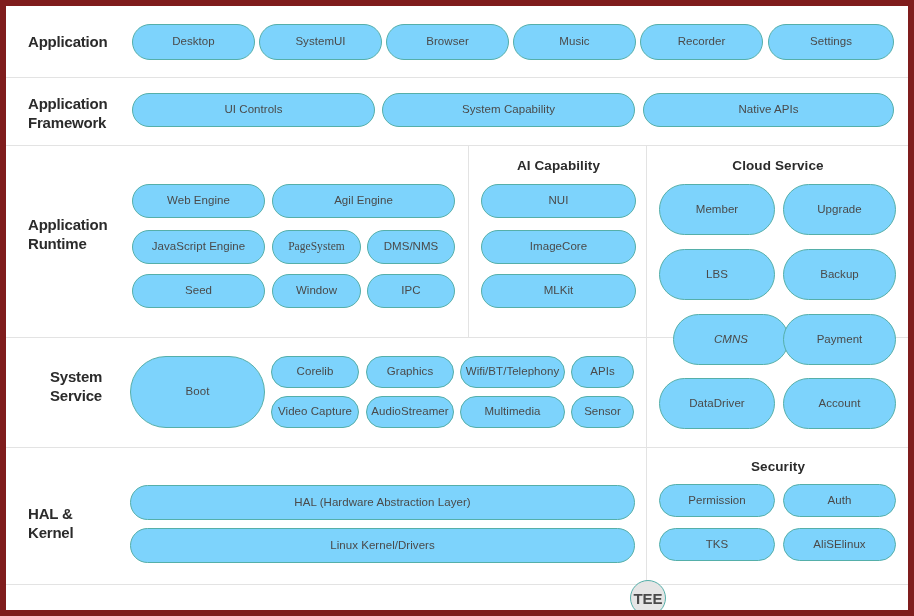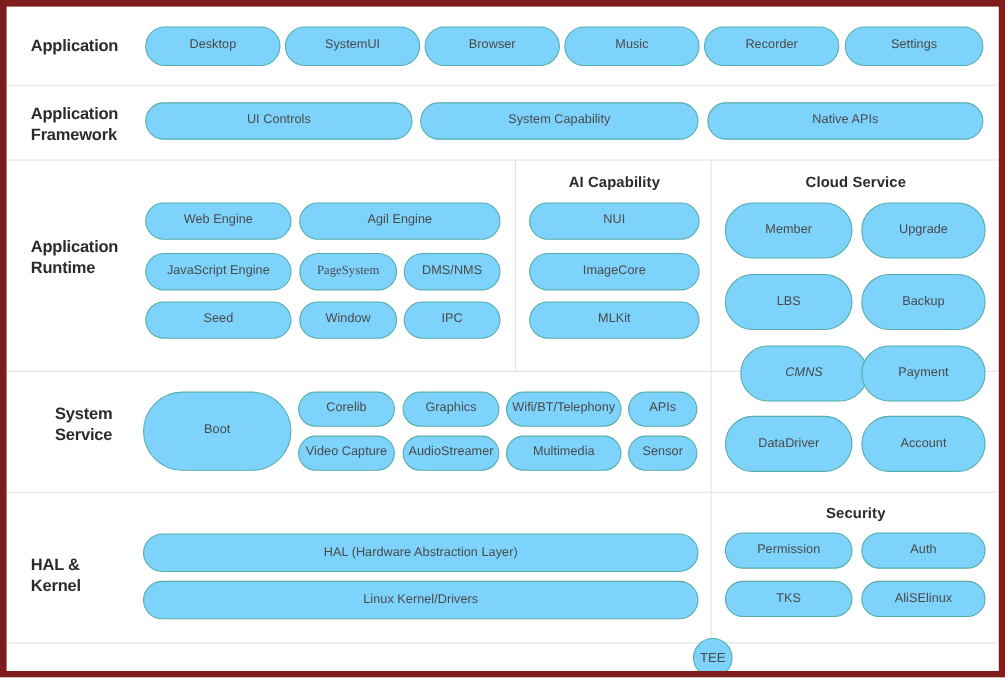--- a/index.html
+++ b/index.html
@@ -79,27 +79,28 @@
   }
 
   
   .tee {
     position: absolute;
     box-sizing: border-box;
     width: 36px;
     height: 36px;
     border: 1.6px solid #55afa9;
     border-radius: 50%;
-    background: #7dd3fc;
+    background: #e5e5e5;
     display: flex;
     align-items: center;
     justify-content: center;
-    font-size: 12px;
+    font-size: 15px;
     color: #4a4a4a;
     z-index: 5;
+    font-weight: bold;
   }
 </style>
 </head>
 <body>
 
 <div id="diagram">
 
   <div class="hrule" style="top:71px;"></div>
   <div class="hrule" style="top:139px;"></div>
   <div class="hrule" style="top:331px;"></div>

